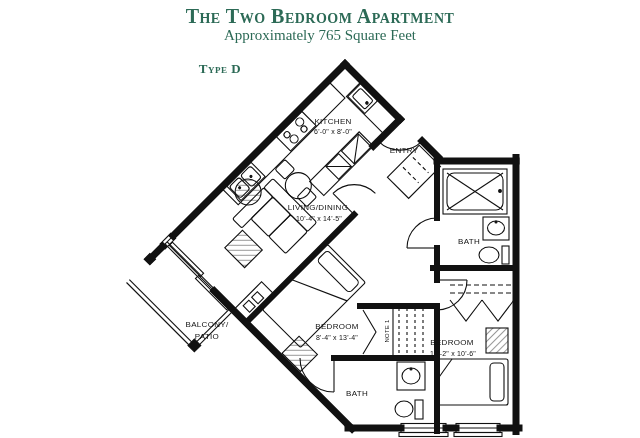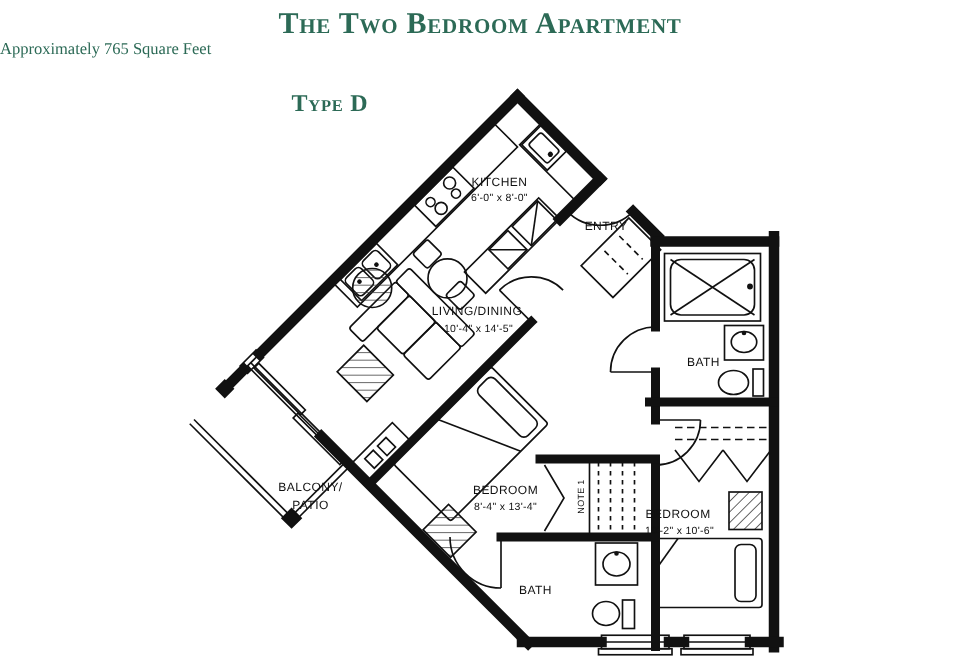--- a/index.html
+++ b/index.html
@@ -1,25 +1,25 @@
 <!DOCTYPE html>
 <html><head>
 <meta charset="utf-8">
 <style>
   html,body{margin:0;padding:0;background:#fff;}
   .page{position:relative;width:640px;height:438px;background:#ffffff;overflow:hidden;
         font-family:"Liberation Sans",sans-serif;}
   .title{position:absolute;top:5px;left:0;width:640px;text-align:center;
          font-family:Liberation Serif, serif;font-variant:small-caps;font-weight:700;
          font-size:20px;letter-spacing:.5px;color:#2c6a56;}
-  .subtitle{position:absolute;top:27px;left:0;width:640px;text-align:left;
-         font-family:"Liberation Serif",serif;font-size:11px;color:#2c6a56;}
+  .subtitle{position:absolute;top:27px;left:0;width:640px;text-align:center;
+         font-family:"Liberation Serif",serif;font-size:15px;color:#2c6a56;}
   .typelabel{position:absolute;top:61px;left:170px;width:100px;text-align:center;
          font-family:"Liberation Serif",serif;font-variant:small-caps;font-weight:700;
-         font-size:16px;letter-spacing:.5px;color:#2c6a56;}
+         font-size:13px;letter-spacing:.5px;color:#2c6a56;}
   svg text{font-family:"Liberation Sans",sans-serif;fill:#111;}
   .rm{font-size:8px;letter-spacing:.3px;}
   .dim{font-size:7px;letter-spacing:.2px;}
   .note{font-size:6px;letter-spacing:.2px;}
 </style>
 </head>
 <body>
 
 <div class="page">
   <div class="title">The Two Bedroom Apartment</div>

